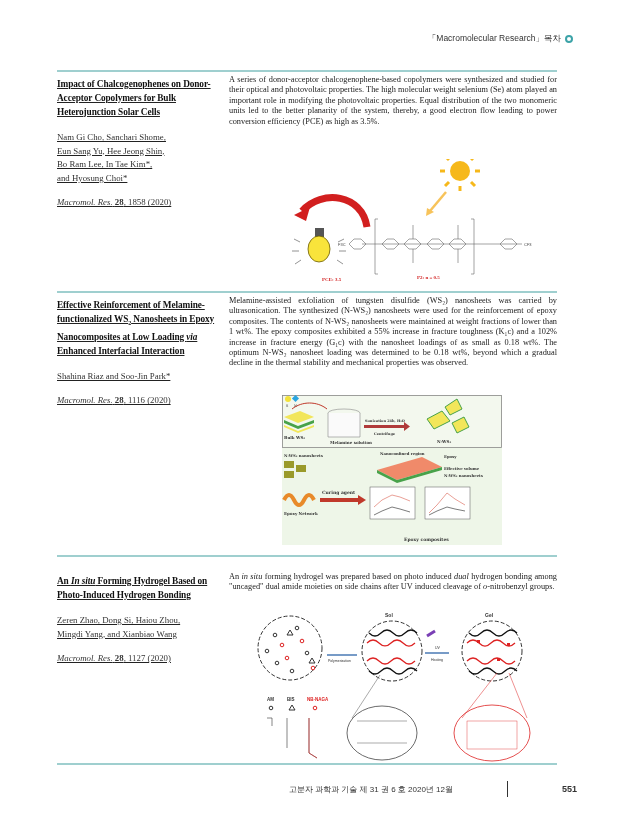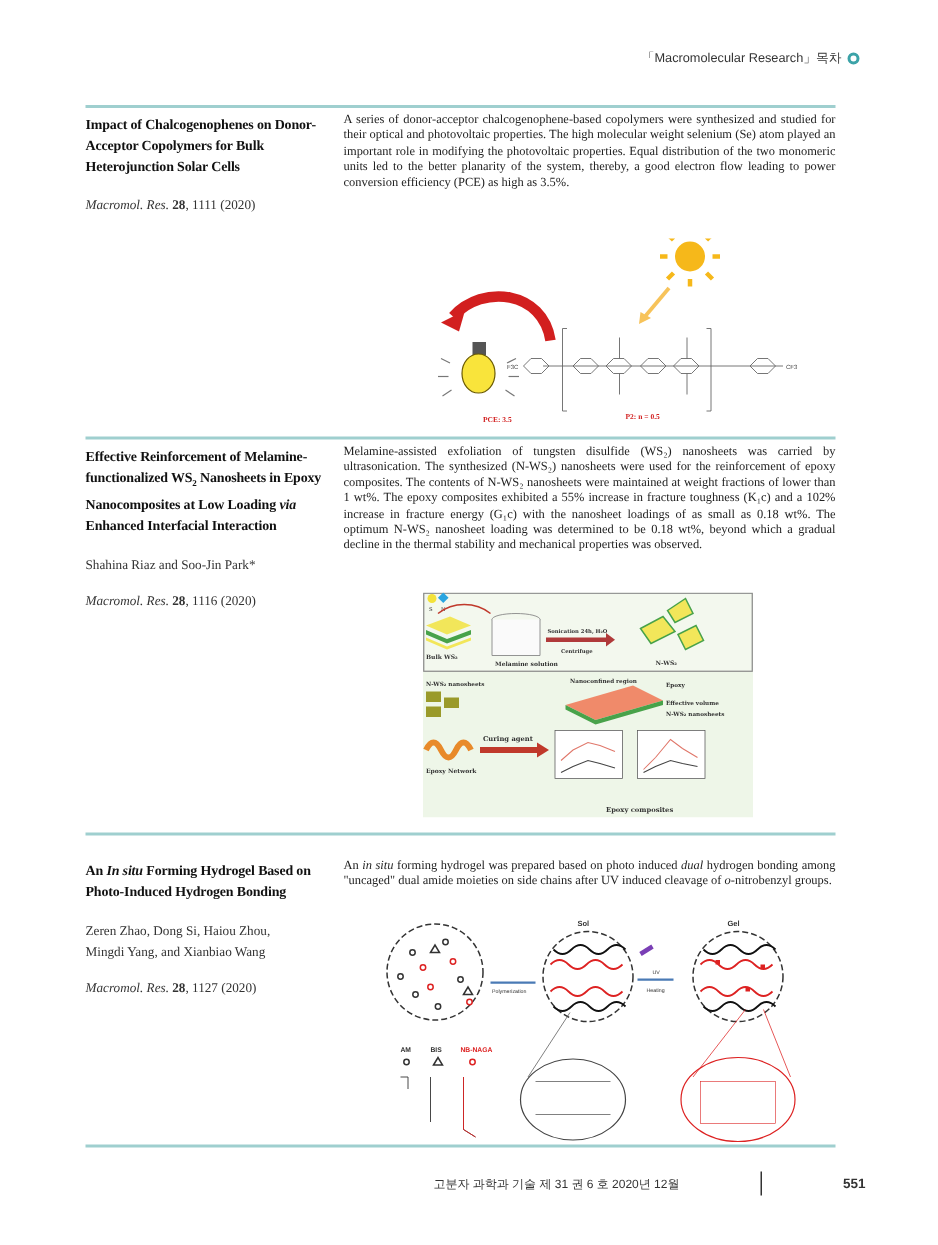--- a/index.html
+++ b/index.html
@@ -3,21 +3,21 @@
 <meta charset="utf-8">
 <style>
   * { box-sizing: border-box; margin: 0; padding: 0; }
   body { width: 625px; height: 830px; background: #ffffff; position: relative; overflow: hidden;
          font-family: "DejaVu Serif", serif; color: #222; }
   .header { position: absolute; top: 33px; right: 52px; font-family: "Liberation Sans", sans-serif;
             font-size: 8.5px; color: #333; display: flex; align-items: center; gap: 4px; }
   .header .ring { width: 8px; height: 8px; border-radius: 50%; border: 2.5px solid #3ca3a8; display: inline-block; }
   .rule { position: absolute; left: 57px; width: 500px; height: 1.5px; background: #9fcfcf; }
   .section { position: absolute; left: 57px; width: 500px; }
-  .left { position: absolute; left: 0; top: 6px; width: 165px; }
+  .left { position: absolute; left: 0; top: 6px; width: 165px; text-decoration: underline; }
   .right { position: absolute; left: 172px; top: 4px; width: 328px; }
   .title { font-size: 9.3px; font-weight: bold; line-height: 14px; color: #111; font-family: "Liberation Serif", serif; letter-spacing: -0.1px; }
   .authors { margin-top: 12px; font-size: 8.8px; line-height: 13.6px; color: #333; font-family: "Liberation Serif", serif; }
   .cite { margin-top: 12px; font-size: 8.8px; color: #333; font-family: "Liberation Serif", serif; }
   .cite .j { font-style: italic; }
   .cite .v { font-weight: bold; }
   .abstract { font-size: 8.3px; line-height: 10.4px; text-align: justify; color: #222; font-family: "Liberation Serif", serif; }
   .fig { position: absolute; }
   .footer { position: absolute; top: 781px; right: 48px; display: flex; align-items: center;
             font-family: Liberation Sans, sans-serif; font-size: 8px; color: #333; gap: 46px; }
@@ -30,23 +30,29 @@
 
 <div class="header">
   <span>「Macromolecular Research」목차</span>
   <span class="ring"></span>
 </div>
 
 <div class="rule" style="top:70px"></div>
 <div class="section" style="top:71px; height:215px">
   <div class="left">
     <div class="title">Impact of Chalcogenophenes on Donor-Acceptor Copolymers for Bulk Heterojunction Solar Cells</div>
+    <div class="authors">
+      <div>Nam Gi Cho, Sanchari Shome,</div>
+      <div>Eun Sang Yu, Hee Jeong Shin,</div>
+      <div>Bo Ram Lee, In Tae Kim*,</div>
+      <div>and Hyosung Choi*</div>
+    </div>
     <div class="cite">
       <span class="j">Macromol. Res.</span>
-      <span class="v">28</span><span>, 1111 (2020)</span>
+      <span class="v">28</span><span>, 1858 (2020)</span>
     </div>
   </div>
   <div class="right">
     <div class="abstract">A series of donor-acceptor chalcogenophene-based copolymers were synthesized and studied for their optical and photovoltaic properties. The high molecular weight selenium (Se) atom played an important role in modifying the photovoltaic properties. Equal distribution of the two monomeric units led to the better planarity of the system, thereby, a good electron flow leading to power conversion efficiency (PCE) as high as 3.5%.</div>
   </div>
   <svg class="fig" style="left:225px; top:88px" width="275" height="125" viewBox="0 0 275 125">
     <g>
       <circle cx="178" cy="12" r="10" fill="#f6b81a"></circle>
       <g stroke="#f6b81a" stroke-width="3">
         <line x1="178" y1="-3" x2="178" y2="-8"></line>

